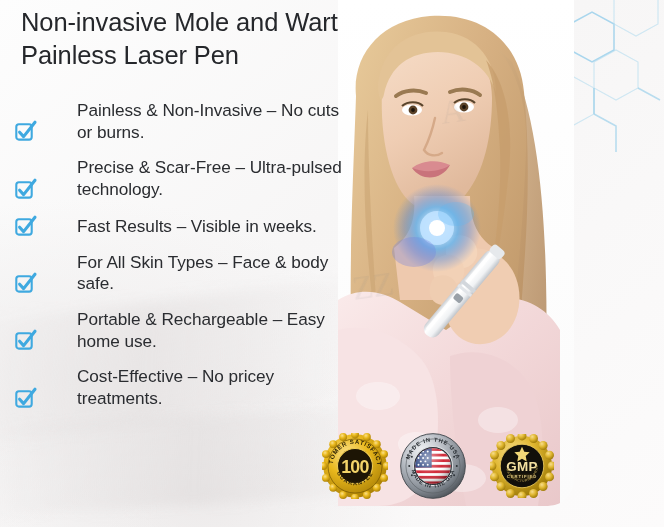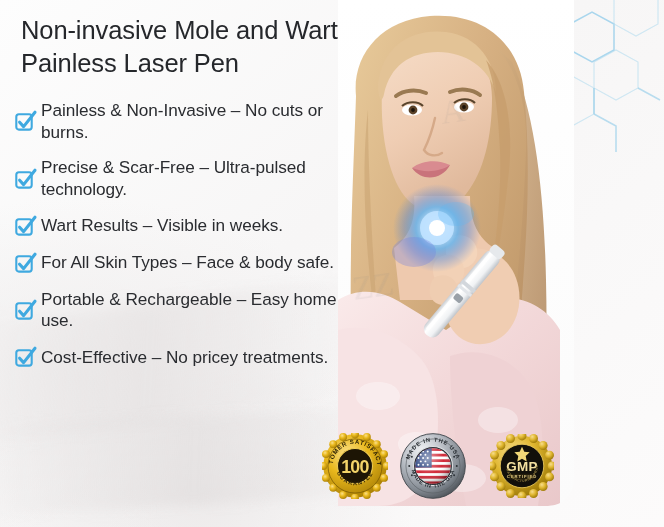--- a/index.html
+++ b/index.html
@@ -59,39 +59,40 @@
     left: 338px; top: 0px;
     width: 236px; height: 506px;
     border-bottom-right-radius: 26px;
     overflow: hidden;
   }
   .photo svg { display: block; }
 
   
   .headline {
     position: absolute;
-    left: 21px; top: 14px;
+    left: 21px; top: 6px;
     width: 400px;
     font-size: 25.5px;
     line-height: 1.29;
     font-weight: 400;
     letter-spacing: -0.1px;
     color: #25272b;
   }
 
   
   .bullets {
     position: absolute;
     left: 14px; top: 99px;
     width: 330px;
   }
   .bullet {
     display: flex;
-    align-items: center;
+    align-items: flex-end;
     margin-bottom: 13px;
+    gap: 36px;
   }
   .bullet:last-child { margin-bottom: 12px; }
   .check-icon {
     flex: 0 0 auto;
     width: 24px;
     height: 24px;
     margin-right: 3px;
     margin-top: 0px;
   }
   .check-icon svg { display: block; }
@@ -309,21 +310,21 @@
       <span class="bullet-text">Precise &amp; Scar-Free – Ultra-pulsed technology.</span>
     </div>
 
     <div class="bullet">
       <span class="check-icon">
         <svg width="24" height="24" viewBox="0 0 24 24" fill="none">
           <rect x="2.3" y="5.2" width="15.4" height="15.4" rx="2.6" stroke="#3fa9e0" stroke-width="2.1" fill="none"></rect>
           <path d="M5.6 13.2 L9.6 17.6 L21 3.2" stroke="#3fa9e0" stroke-width="3.1" fill="none" stroke-linecap="round" stroke-linejoin="round"></path>
         </svg>
       </span>
-      <span class="bullet-text">Wart Results – Visible in weeks.</span>
+      <span class="bullet-text">Fast Results – Visible in weeks.</span>
     </div>
 
     <div class="bullet">
       <span class="check-icon">
         <svg width="24" height="24" viewBox="0 0 24 24" fill="none">
           <rect x="2.3" y="5.2" width="15.4" height="15.4" rx="2.6" stroke="#3fa9e0" stroke-width="2.1" fill="none"></rect>
           <path d="M5.6 13.2 L9.6 17.6 L21 3.2" stroke="#3fa9e0" stroke-width="3.1" fill="none" stroke-linecap="round" stroke-linejoin="round"></path>
         </svg>
       </span>
       <span class="bullet-text">For All Skin Types – Face &amp; body safe.</span>

